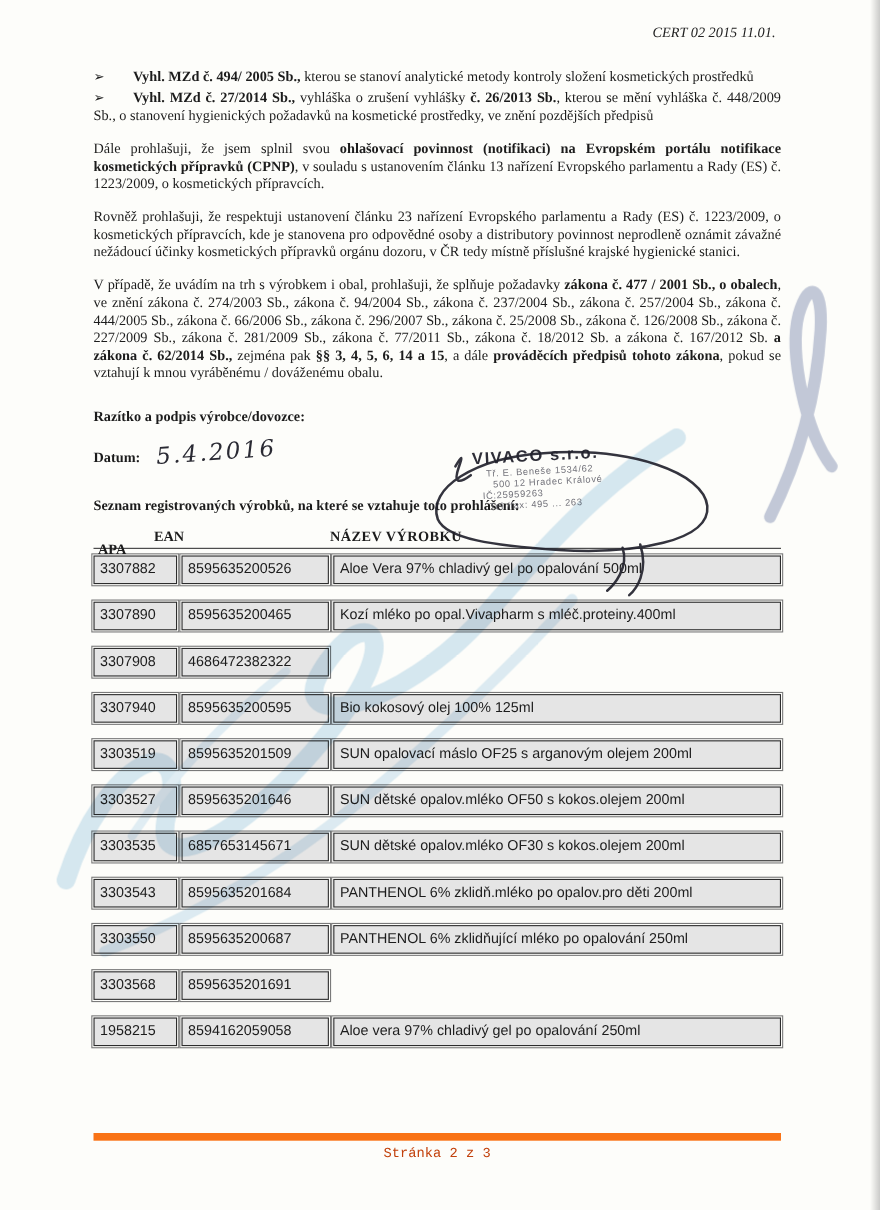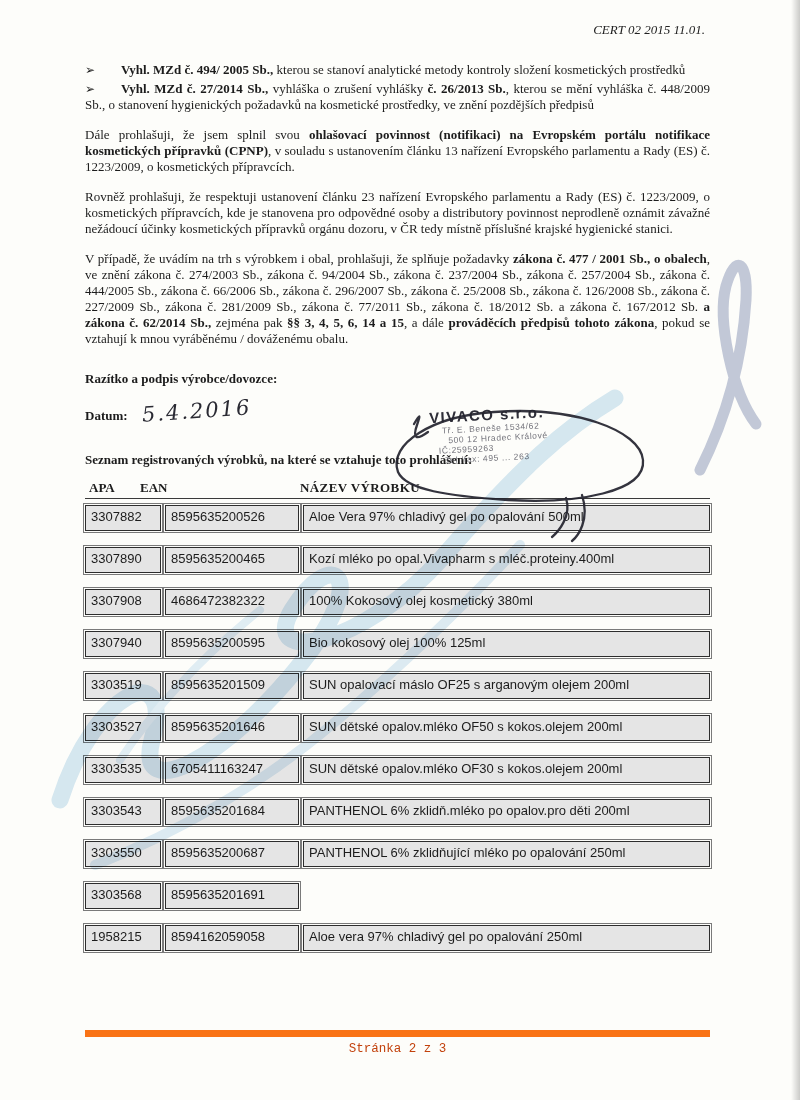--- a/index.html
+++ b/index.html
@@ -16,21 +16,21 @@
   .bullet .marker{display:inline-block;width:36px;font-size:12px;}
   .label-line{font-weight:700;margin-bottom:18px !important;}
   .datum-line{font-weight:700;margin-bottom:28px !important;}
   .hand-date{display:inline-block;font-family:"DejaVu Serif", serif;font-style:italic;font-weight:400;
         font-size:21px;letter-spacing:2px;transform:rotate(-4deg) translateY(-2px);margin-left:14px;color:#2a2a33;}
   .seznam-line{font-weight:700;margin-bottom:12px !important;}
   
   .ptable{margin-top:0;}
   .thead{position:relative;height:18px;border-bottom:1.4px solid #3a3a3a;margin-bottom:6px;
         font-weight:700;font-size:13px;text-align:left;}
-  .thead .h1{position:absolute;left:4px;top:0;}
+  .thead .h1{position:absolute;left:4px;top:12px;}
   .thead .h2{position:absolute;left:55px;top:0;}
   .thead .h3{position:absolute;left:215px;top:0;letter-spacing:0.4px;}
   .trow{display:flex;gap:4px;height:26px;margin-bottom:16px;text-align:left;}
   .trow:last-child{margin-bottom:0;}
   .cell{box-sizing:border-box;border:1.6px solid #2d2d2d;box-shadow:0 0 0 1px #fdfdfa, 0 0 0 2px #7a7a7a;
         font-family:"Liberation Sans", sans-serif;font-size:13px;line-height:20px;padding:1px 5px;
         white-space:nowrap;overflow:hidden;background:#e5e5e5;}
   .c1{width:76px;}
   .c2{width:134px;}
   .c3{flex:1;}
@@ -95,40 +95,39 @@
           <div class="cell c3">Aloe Vera 97% chladivý gel po opalování 500ml</div>
         </div>
       <div class="trow">
           <div class="cell c1">3307890</div>
           <div class="cell c2">8595635200465</div>
           <div class="cell c3">Kozí mléko po opal.Vivapharm s mléč.proteiny.400ml</div>
         </div>
       <div class="trow">
           <div class="cell c1">3307908</div>
           <div class="cell c2">4686472382322</div>
-          <div class="cell c3">100% Kokosový olej kosmetický 380ml</div>
         </div>
       <div class="trow">
           <div class="cell c1">3307940</div>
           <div class="cell c2">8595635200595</div>
           <div class="cell c3">Bio kokosový olej 100% 125ml</div>
         </div>
       <div class="trow">
           <div class="cell c1">3303519</div>
           <div class="cell c2">8595635201509</div>
           <div class="cell c3">SUN opalovací máslo OF25 s arganovým olejem 200ml</div>
         </div>
       <div class="trow">
           <div class="cell c1">3303527</div>
           <div class="cell c2">8595635201646</div>
           <div class="cell c3">SUN dětské opalov.mléko OF50 s kokos.olejem 200ml</div>
         </div>
       <div class="trow">
           <div class="cell c1">3303535</div>
-          <div class="cell c2">6705411163247</div>
+          <div class="cell c2">6857653145671</div>
           <div class="cell c3">SUN dětské opalov.mléko OF30 s kokos.olejem 200ml</div>
         </div>
       <div class="trow">
           <div class="cell c1">3303543</div>
           <div class="cell c2">8595635201684</div>
           <div class="cell c3">PANTHENOL 6% zklidň.mléko po opalov.pro děti 200ml</div>
         </div>
       <div class="trow">
           <div class="cell c1">3303550</div>
           <div class="cell c2">8595635200687</div>

